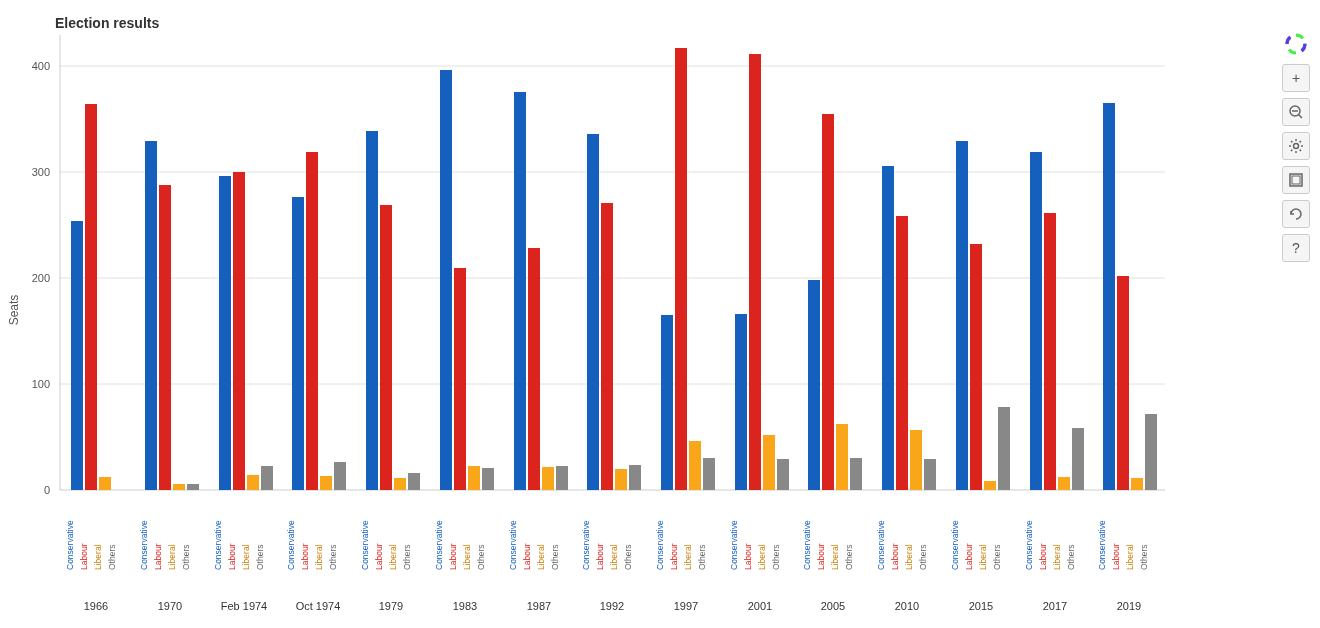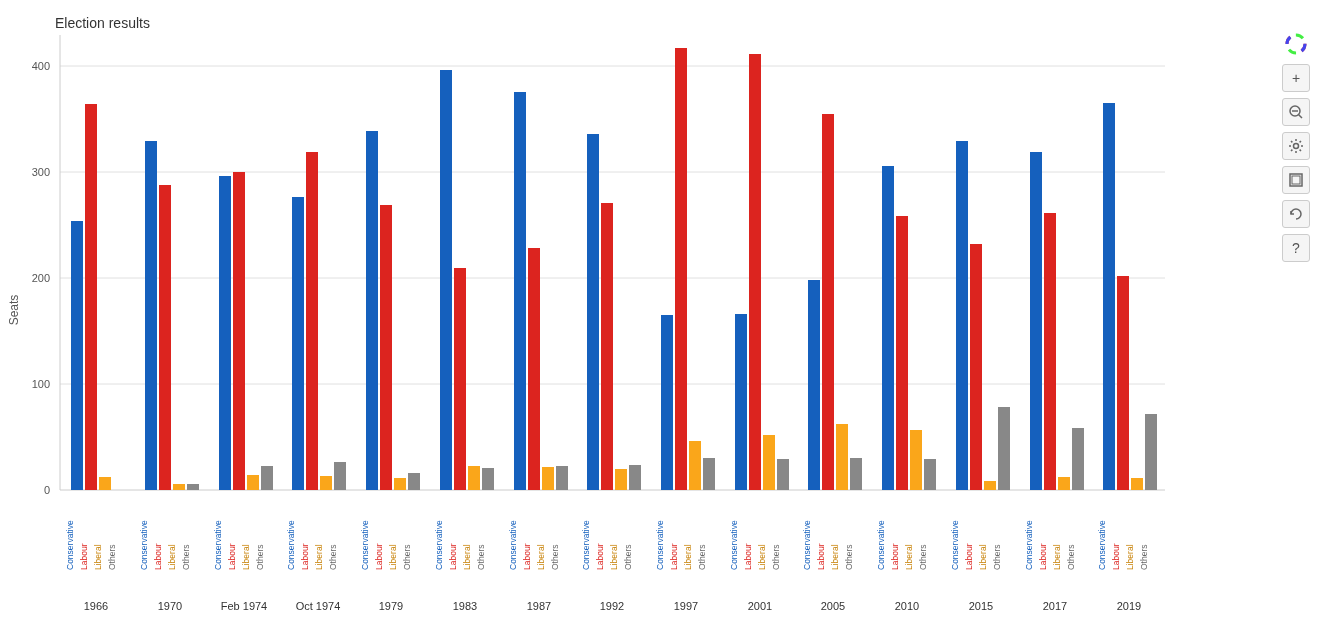--- a/index.html
+++ b/index.html
@@ -10,21 +10,21 @@
       width: 1320px;
       height: 628px;
       background: #fff;
     }
     
     .chart-title {
       position: absolute;
       top: 15px;
       left: 55px;
       font-size: 14px;
-      font-weight: normal;
+      font-weight: bold;
       color: #333;
     }
     
     .toolbar {
       position: absolute;
       right: 10px;
       top: 30px;
       display: flex;
       flex-direction: column;
       gap: 6px;

